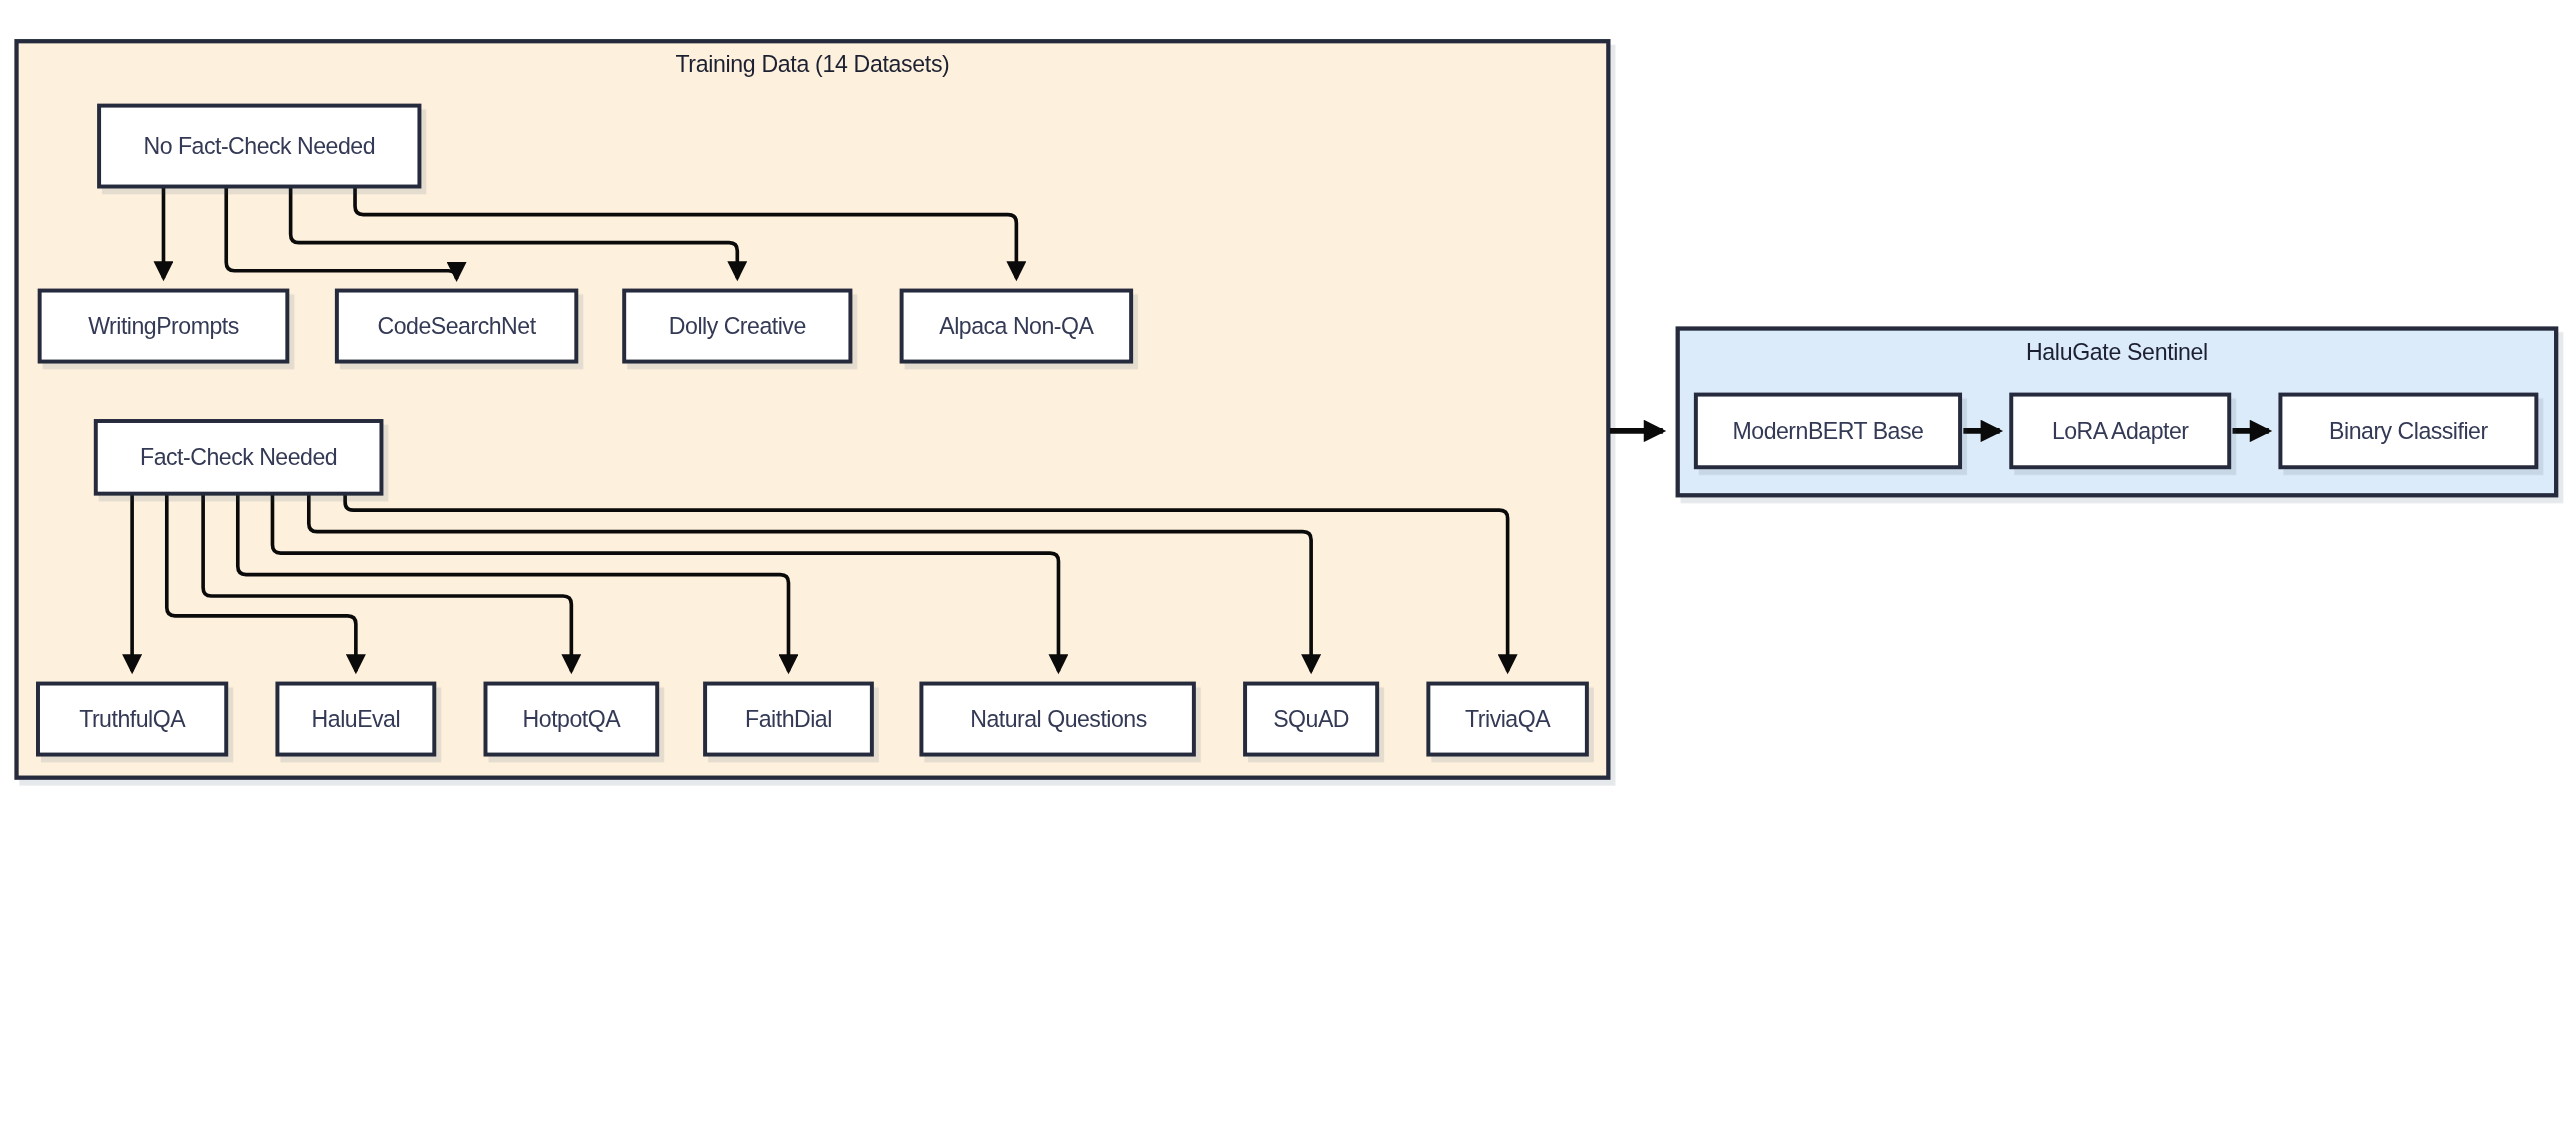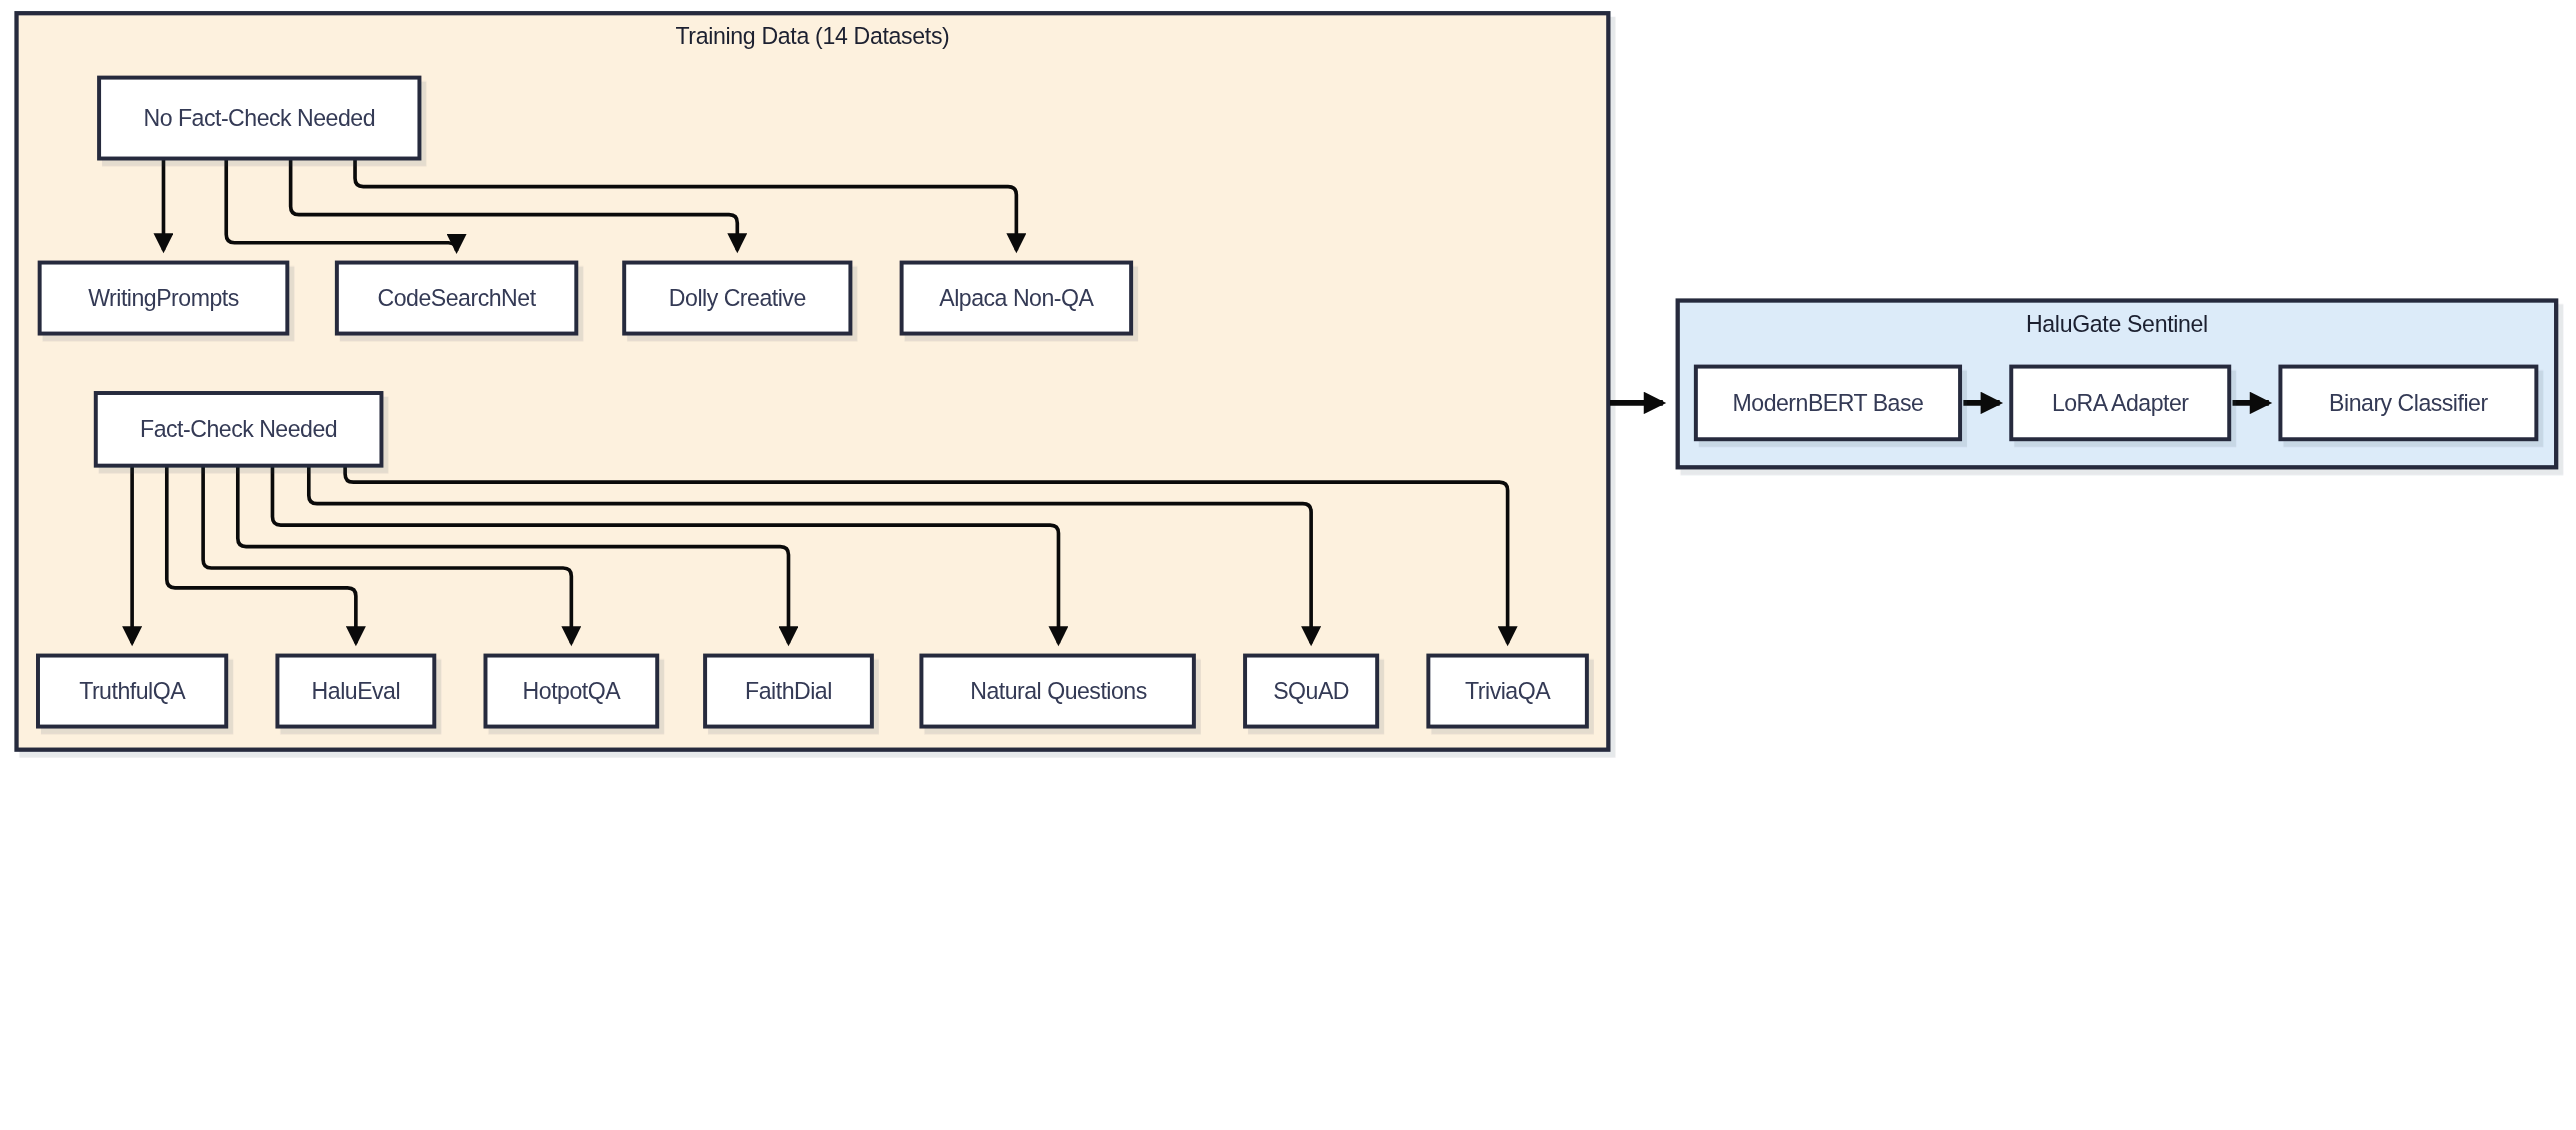--- a/index.html
+++ b/index.html
@@ -1,16 +1,16 @@
 <!DOCTYPE html>
 <html style="font-size:8.2px"><head>
 <meta charset="utf-8">
 <style>
   html,body{margin:0;padding:0;background:#ffffff;}
-  .canvas{width:100vw;display:block;}
+  .canvas{width:100vw;display:block;margin-top:28px;}
   svg{display:block;width:100%;height:auto;}
 
   .cluster-rect{stroke:#262b3e;stroke-width:2.6;filter:url(#ds);}
   .node-rect{fill:#ffffff;stroke:#262b3e;stroke-width:2.4;filter:url(#ds);}
 
   text{
     font-family:"Liberation Sans","DejaVu Sans",sans-serif;
     text-anchor:middle;
     dominant-baseline:central;
   }

